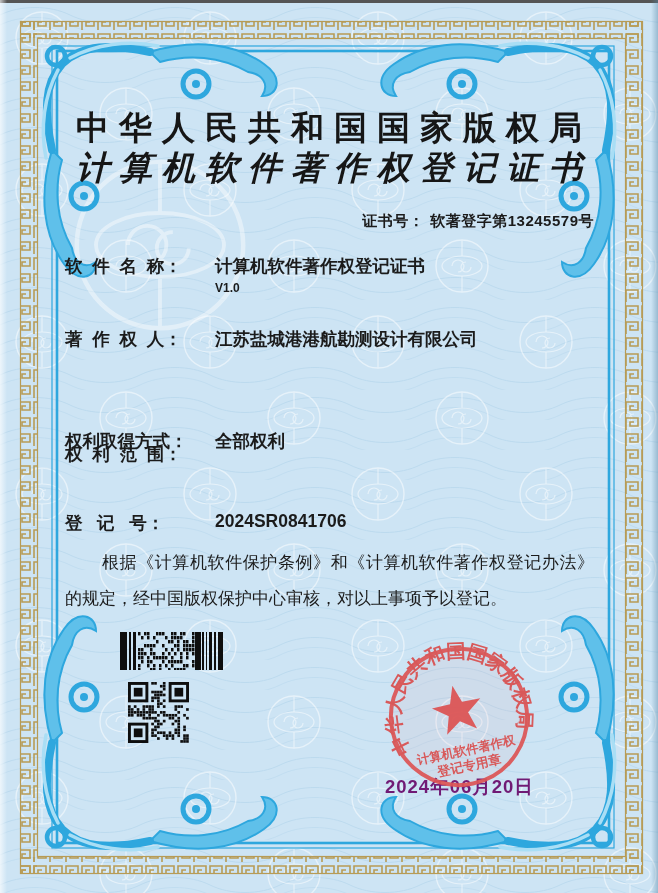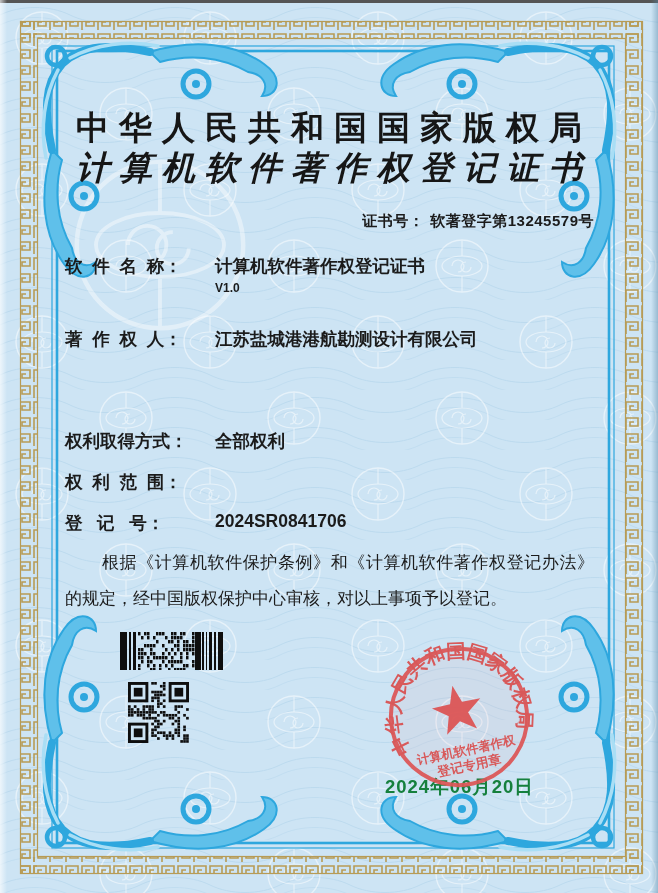--- a/index.html
+++ b/index.html
@@ -32,36 +32,36 @@
     font-size:15px; font-weight:bold; letter-spacing:.5px; white-space:nowrap;
   }
   .certno .lbl{margin-right:6px;}
 
   .field{position:absolute;left:65px;width:530px;display:flex;font-size:17.5px;font-weight:bold;white-space:pre;}
   .field .flabel{width:150px;flex:0 0 150px;}
   .field .fvalue{flex:1;}
   .f1{top:254px;} .f1b{position:absolute;left:215px;top:281px;font-size:12px;font-weight:bold;}
   .f2{top:327px;}
   .f3{top:429px;}
-  .f4{top:470px;}
+  .f4{top:442px;}
   .f5{top:511px;}
 
   .statement{
     position:absolute;left:65px;top:545px;width:529px;
     font-size:17px;font-weight:normal;line-height:36px;text-indent:37px;
     text-align:justify;
   }
 
   .barcode{position:absolute;left:120px;top:632px;z-index:3;}
   .qrcode{position:absolute;left:128px;top:682px;z-index:3;}
 
   .seal{position:absolute;left:374px;top:632px;z-index:4;opacity:.93;}
   .issue-date{
     position:absolute;left:385px;top:774px;z-index:3;
-    font-size:18.5px;font-weight:bold;letter-spacing:1px;color:#15803d;white-space:nowrap;
+    font-size:18.5px;font-weight:bold;letter-spacing:1px;color:#701a75;white-space:nowrap;
   }
 </style>
 </head>
 <body>
 
 <div class="page">
 
   <svg class="bg" width="658" height="893" viewBox="0 0 658 893" xmlns="http://www.w3.org/2000/svg">
     <defs>
       <path id="gkTile" d="M2 14 V2 H14 V10 H6 V6 H10" fill="none" stroke="#b79b55" stroke-width="1.6"></path>

